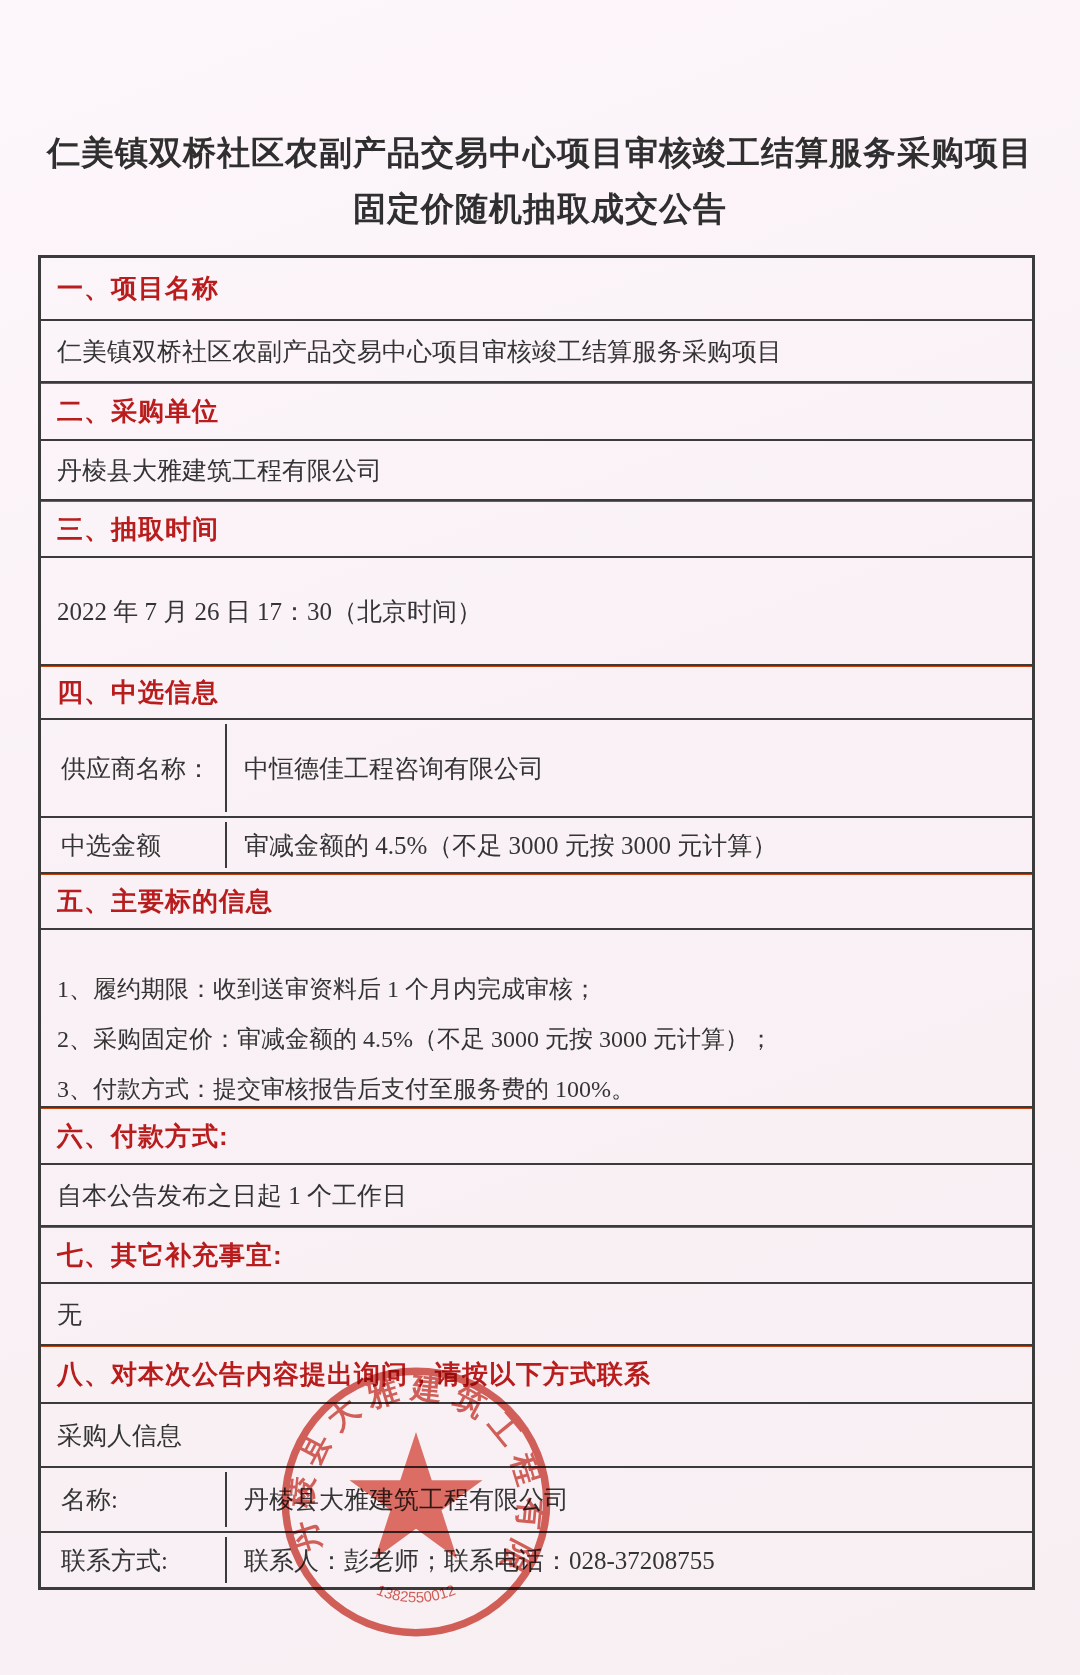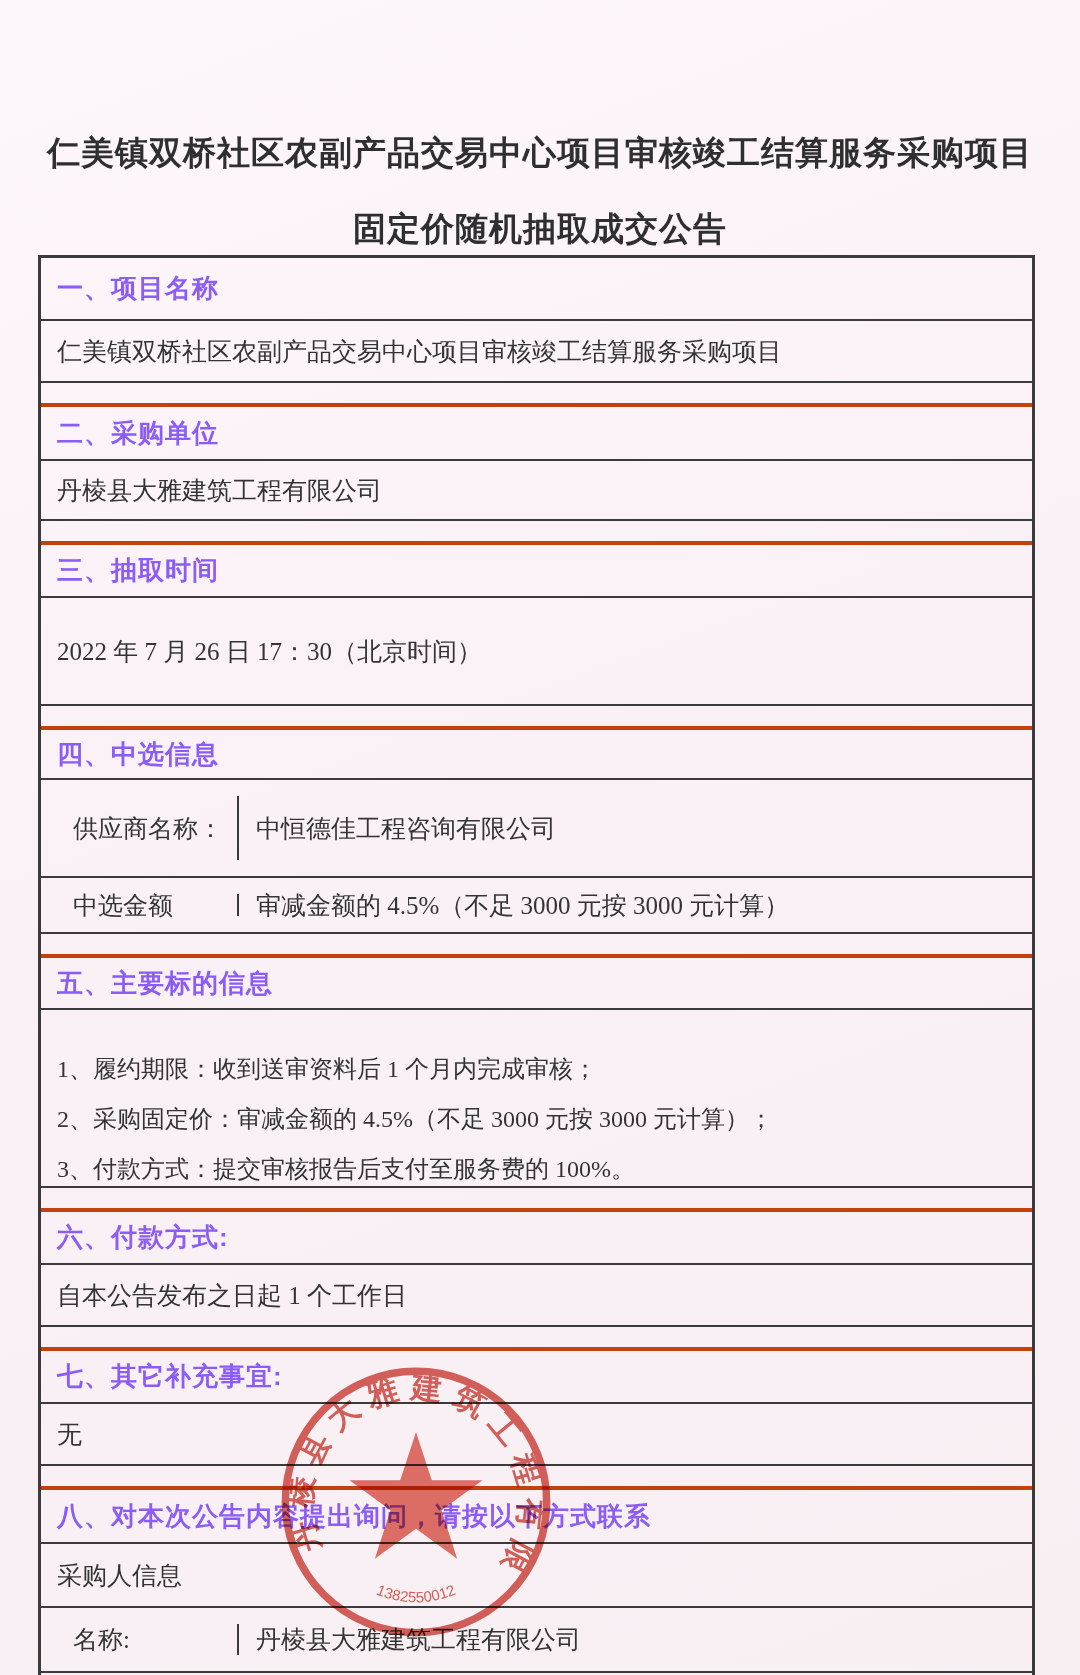--- a/index.html
+++ b/index.html
@@ -8,43 +8,43 @@
     background:linear-gradient(160deg,#fdf6fa 0%,#f9f1f5 45%,#f7eff2 100%);
     color:#343434;
     font-family:"Liberation Serif","DejaVu Serif",serif;
   }
   .title-line{
     position:absolute;left:0;width:100%;text-align:center;
     font-family:"Liberation Serif","DejaVu Serif",serif;
     font-weight:bold;font-size:33px;color:#2f2f2f;letter-spacing:1px;
   }
   .title-line.l1{top:131px;}
-  .title-line.l2{top:207px;}
+  .title-line.l2{top:187px;}
 
   .doc-table{
     position:absolute;left:38px;top:255px;width:997px;
     border:3px solid #3b3b3b;
     display:flex;flex-direction:column;
     box-sizing:border-box;
   }
   .row{
     box-sizing:border-box;
     border-bottom:2px solid #3b3b3b;
     display:flex;align-items:center;
     padding:0 16px;
     font-size:25px;
   }
   .row:last-child{border-bottom:none;}
   .row.hdr{
     font-family:"Liberation Sans","DejaVu Sans",sans-serif;
-    font-weight:bold;font-size:26px;color:#8b5cf6;
+    font-weight:bold;font-size:26px;color:#b91c1c;
     letter-spacing:1px;
   }
-  .row.hdr:not(:first-child){border-top:4px solid #c2410c;margin-top:20px;}
-  .row.pair{padding:16px;align-items:stretch;}
+  .row.hdr:not(:first-child){border-top:1px solid #c2410c;margin-top:0;}
+  .row.pair{padding:4px;align-items:stretch;}
   .pair-label{
     width:182px;flex:0 0 182px;box-sizing:border-box;
     border-right:2px solid #3b3b3b;
     display:flex;align-items:center;padding-left:16px;
   }
   .pair-value{flex:1;display:flex;align-items:center;padding-left:17px;}
   .row.list{display:block;padding-top:34px;}
   .row.list p{margin:0;line-height:50px;font-size:24px;}
 
   

